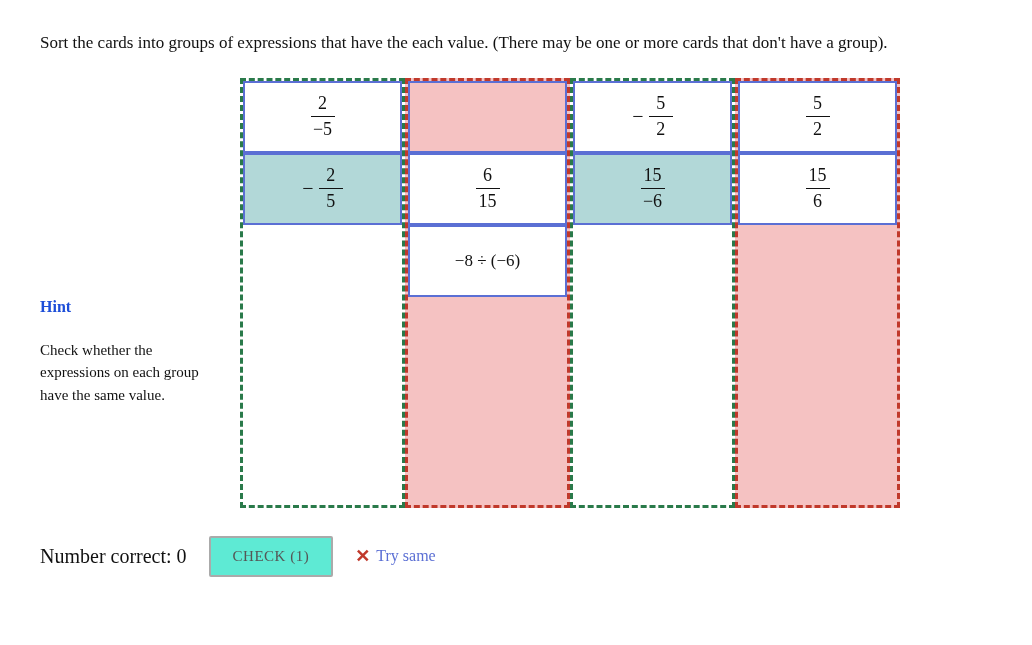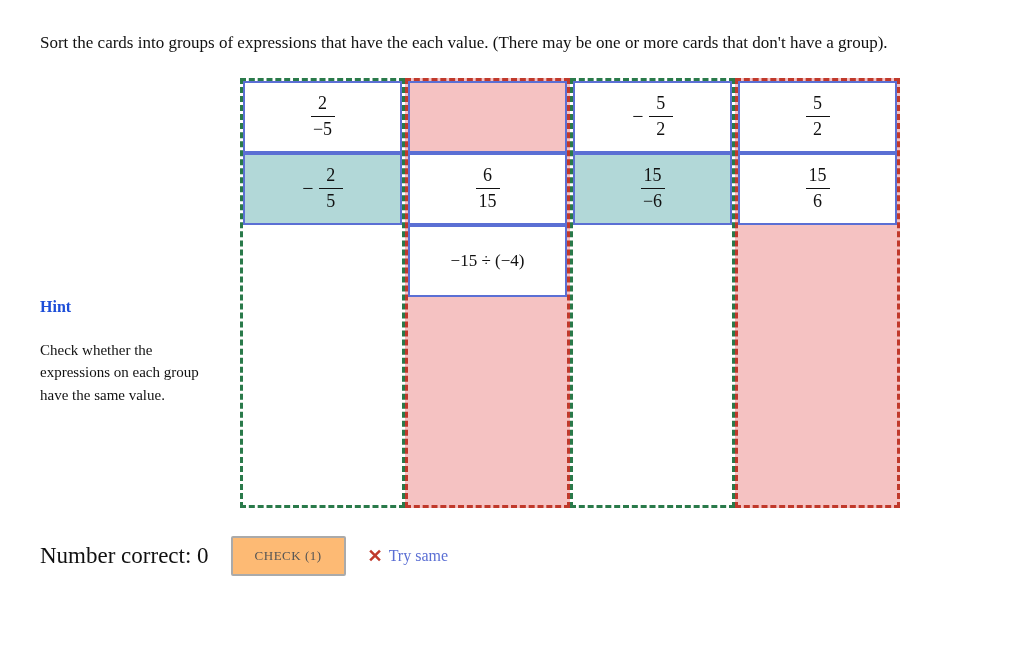--- a/index.html
+++ b/index.html
@@ -159,29 +159,29 @@
     
     .bottom-bar {
       display: flex;
       flex-direction: row;
       align-items: center;
       gap: 22px;
       margin-top: 28px;
     }
 
     .number-correct {
-      font-size: 23px;
+      font-size: 20px;
       color: #111;
     }
 
     .check-button {
       border: 2px solid #aaa;
-      background: #fdba74;
+      background: #5eead4;
       color: #555;
-      font-size: 13px;
+      font-size: 15px;
       font-family: 'Georgia', serif;
       padding: 10px 22px;
       cursor: pointer;
       border-radius: 2px;
       letter-spacing: 0.5px;
     }
 
     .try-again {
       color: #5b6fd4;
       font-size: 16px;
@@ -239,21 +239,21 @@
         </div>
 
         <div class="card" style="background:#fff;">
           <span class="fraction">
             <span class="numerator">6</span>
             <span class="denominator">15</span>
           </span>
         </div>
 
         <div class="card" style="background:#fff;">
-          <span class="expression">−15 ÷ (−4)</span>
+          <span class="expression">−8 ÷ (−6)</span>
         </div>
         <div class="group-spacer"></div>
       </div>
     </div>
 
     <div class="group-col">
       <div class="group-container" style="border-color:#2a7a4a; background:transparent;">
 
         <div class="card" style="background:#fff;">
           <span class="neg-fraction">

